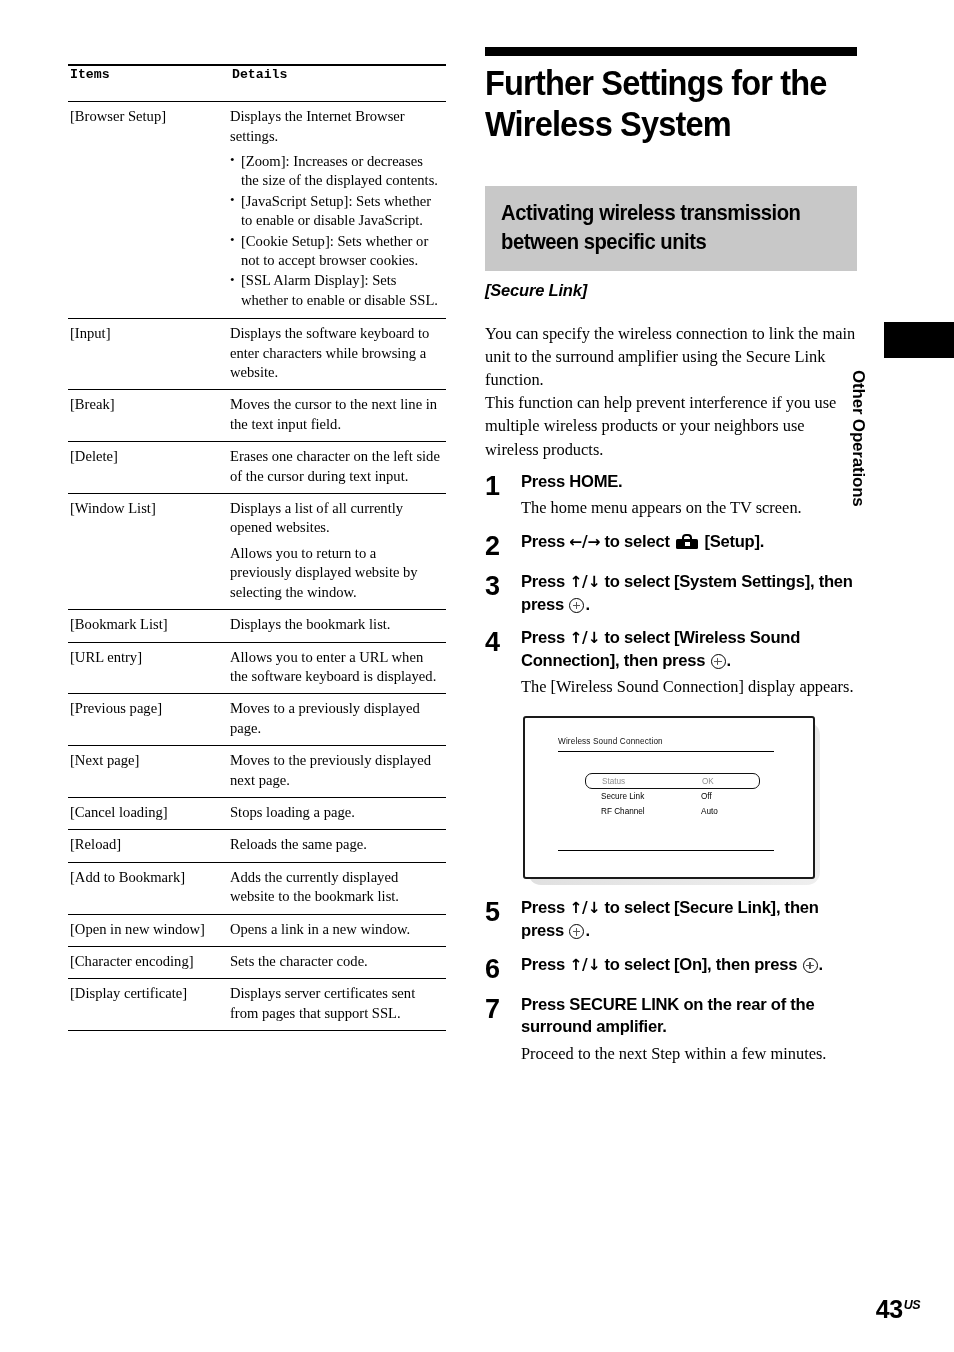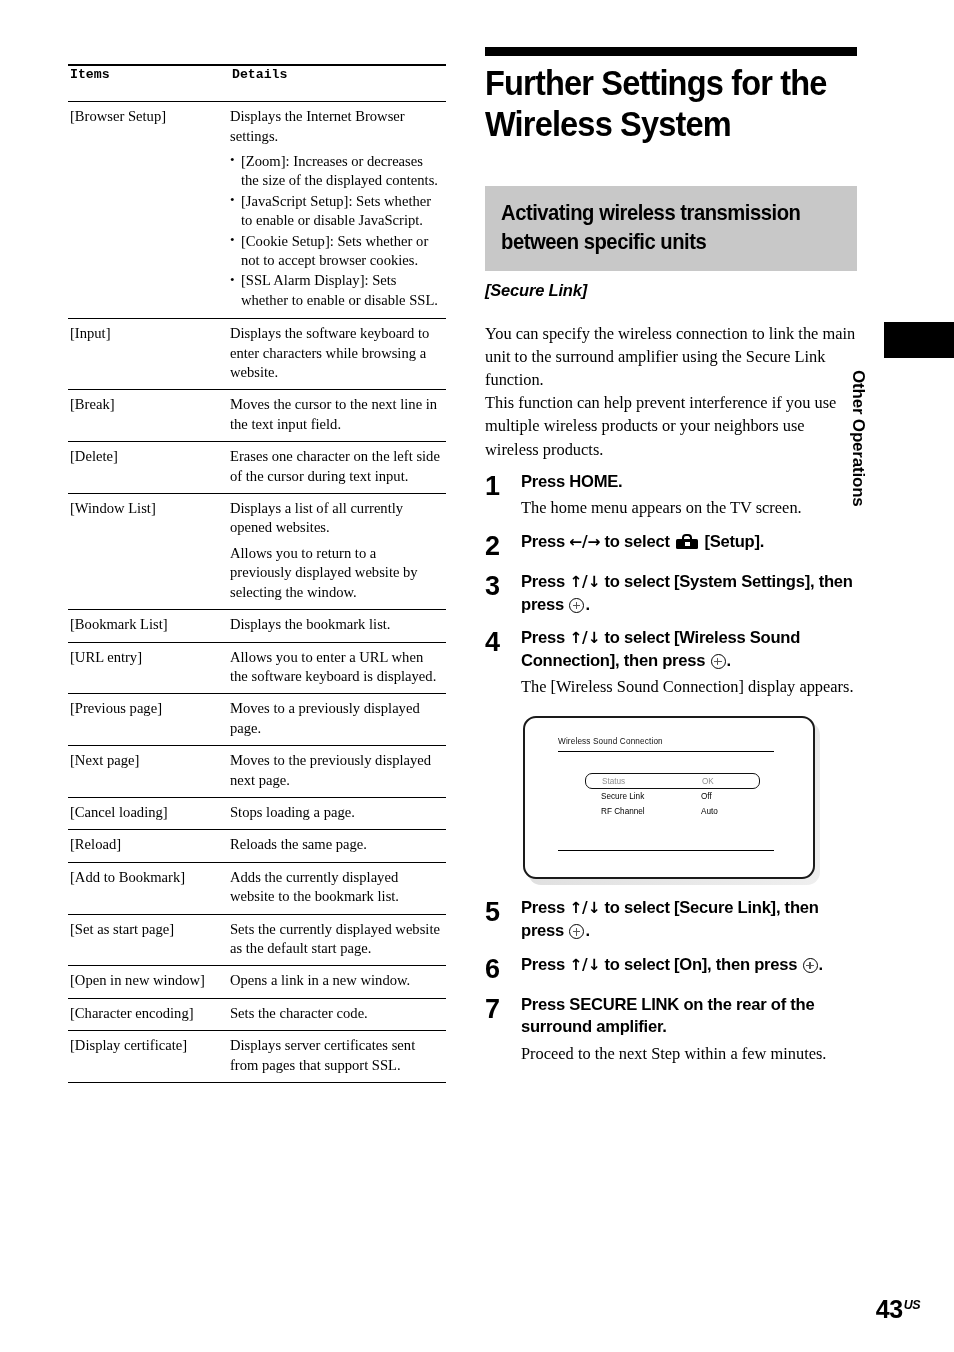--- a/index.html
+++ b/index.html
@@ -225,21 +225,21 @@
     left: 5px; top: 6px;
     width: 292px; height: 163px;
     background: linear-gradient(135deg, #d8d8d8, #efefef);
     border-radius: 13px;
   }
   .tv-screen {
     position: relative;
     width: 292px;
     height: 163px;
     border: 2.6px solid #1a1a1a;
-    border-radius: 13px;
+    border-radius: 3px;
     background: #ffffff;
     box-sizing: border-box;
     font-family: "Liberation Sans", "DejaVu Sans", sans-serif;
   }
   .tv-title {
     position: absolute;
     left: 33px; top: 19px;
     font-size: 8.2px;
     letter-spacing: 0.15px;
     color: #111;
@@ -409,26 +409,20 @@
           <tr>
             <td>[Reload]</td>
             <td class="det">
               <p>Reloads the same page.</p>
             </td>
           </tr>
           <tr>
             <td>[Add to Bookmark]</td>
             <td class="det">
               <p>Adds the currently displayed website to the bookmark list.</p>
-            </td>
-          </tr>
-          <tr>
-            <td>[Set as start page]</td>
-            <td class="det">
-              <p>Sets the currently displayed website as the default start page.</p>
             </td>
           </tr>
           <tr>
             <td>[Open in new window]</td>
             <td class="det">
               <p>Opens a link in a new window.</p>
             </td>
           </tr>
           <tr>
             <td>[Character encoding]</td>

